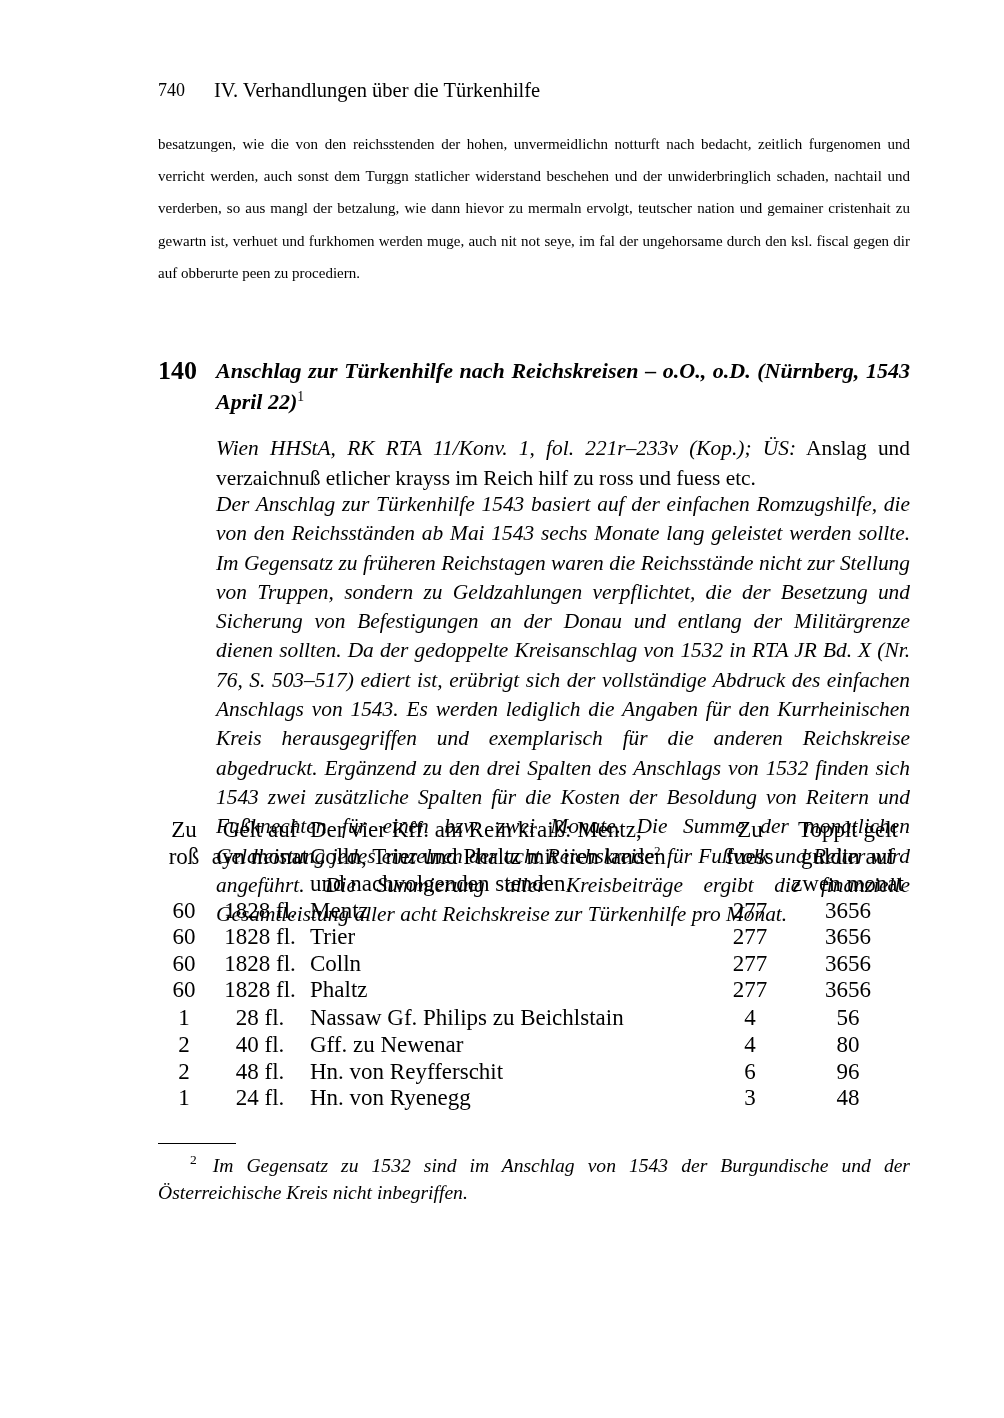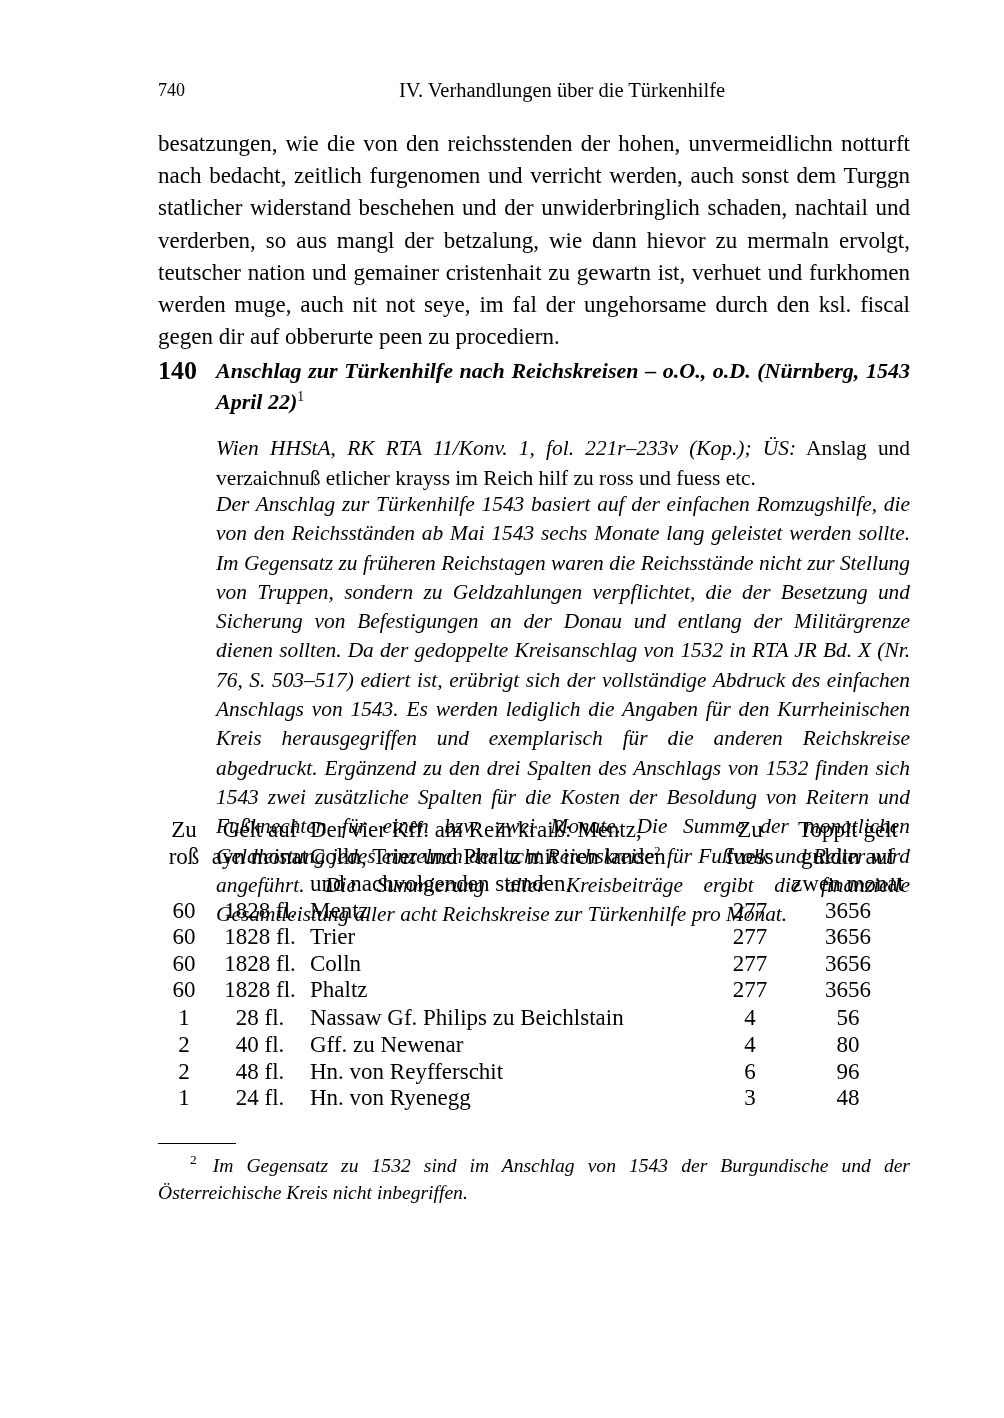--- a/index.html
+++ b/index.html
@@ -36,34 +36,33 @@
     left: 0;
     top: 0;
     font-size: 18px;
     line-height: 32px;
   }
   .runhead .title {
     position: absolute;
     left: 0;
     top: 0;
     width: 752px;
-    text-align: center;
     font-size: 20.5px;
     line-height: 32px;
     padding-left: 56px;
     box-sizing: border-box;
   }
 
   
   .bodytext {
     position: absolute;
     left: 158px;
     top: 128px;
     width: 752px;
-    font-size: 23px;
+    font-size: 15px;
     line-height: 32.2px;
     text-align: justify;
     text-justify: inter-word;
   }
   .bodytext p { margin: 0; }
 
   
   .item-head {
     position: absolute;
     left: 158px;

